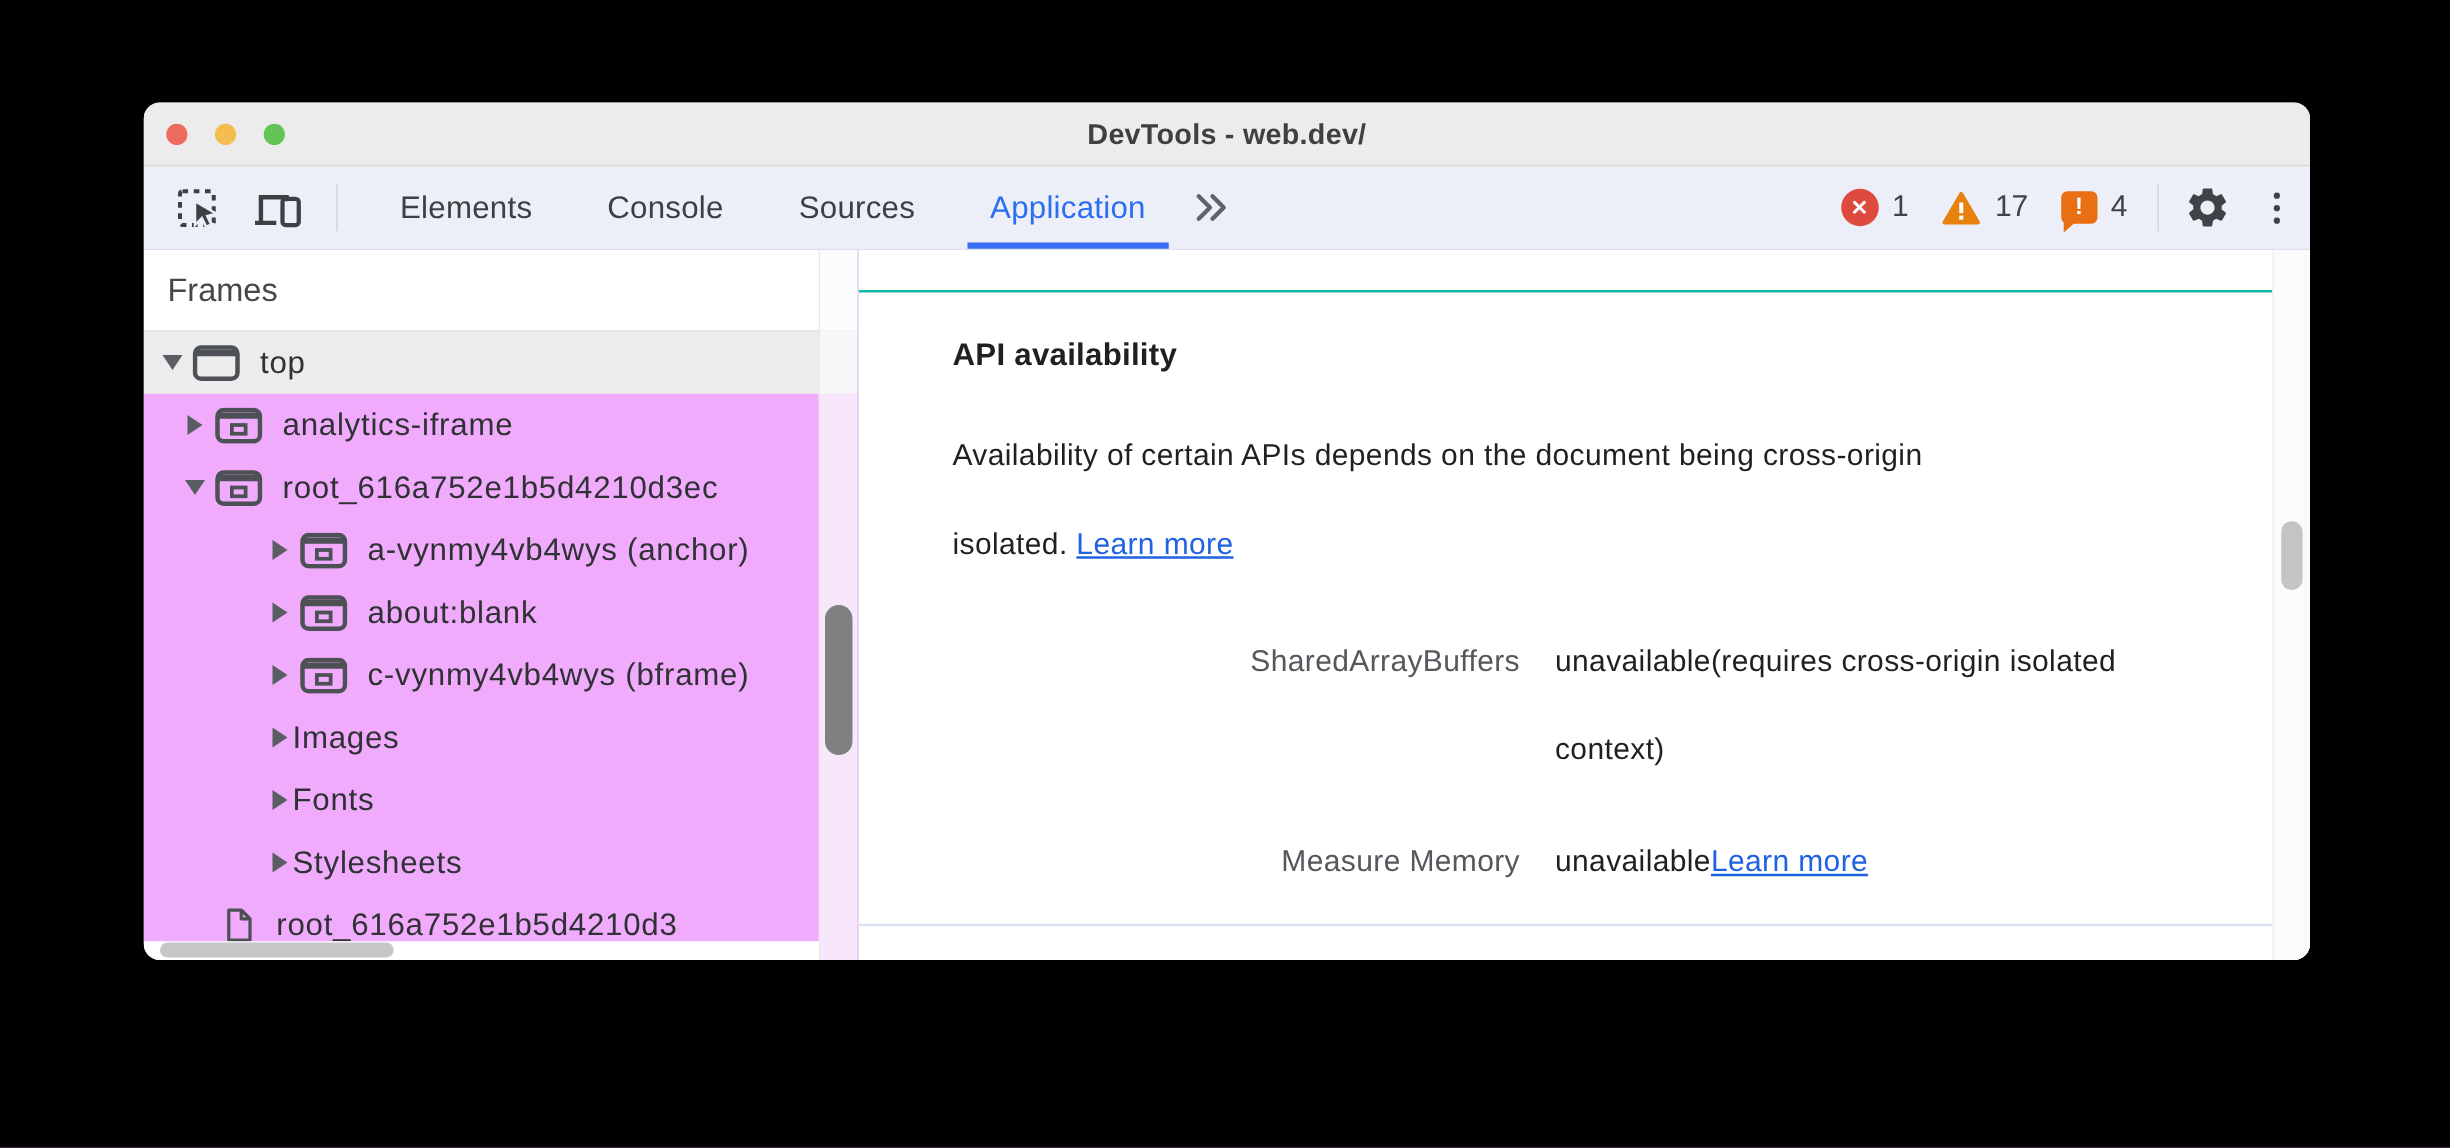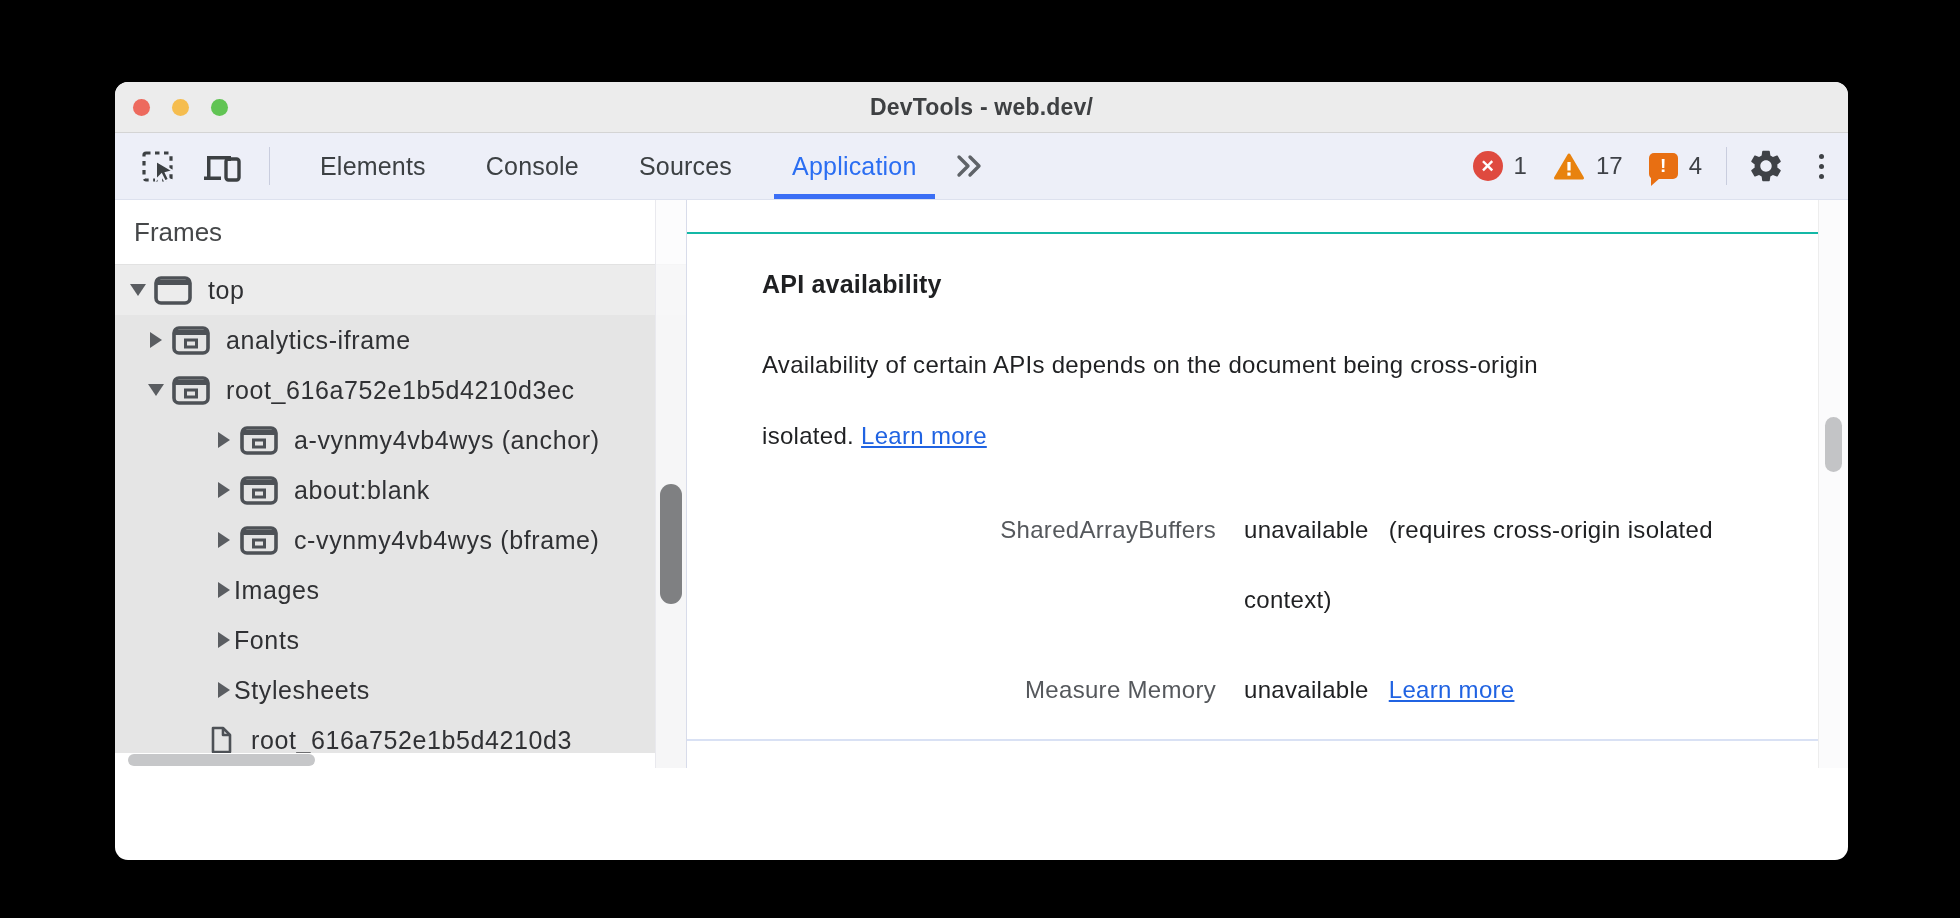--- a/index.html
+++ b/index.html
@@ -1,19 +1,19 @@
 <!DOCTYPE html>
 <html><head>
 <meta charset="utf-8">
 <style>
   * { margin:0; padding:0; box-sizing:border-box; }
   html,body { width:1960px; height:918px; background:#000; font-family:"Liberation Sans", sans-serif; overflow:hidden; }
 
   .window {
-    position:absolute; left:115px; top:82px; width:1733px; height:778px;
+    position:absolute; left:115px; top:82px; width:1733px; height:686px;
     background:#fff; border-radius:13px; overflow:hidden;
     box-shadow:0 24px 70px rgba(0,0,0,0.65);
   }
 
   
   .titlebar {
     position:relative; height:51px; background:#ececec;
     border-bottom:1px solid #d4d4d4;
     display:flex; align-items:center; justify-content:center;
   }
@@ -56,41 +56,41 @@
     color:#fff; font-size:19px; font-weight:bold; display:flex; align-items:center; justify-content:center;
   }
   .issues-ico::after {
     content:""; position:absolute; left:2px; bottom:-7px;
     border-left:9px solid #e86f12; border-bottom:8px solid transparent;
   }
   .kebab { display:flex; flex-direction:column; gap:5px; margin-left:34px; cursor:pointer; }
   .kebab i { width:5px; height:5px; border-radius:50%; background:#3f4247; }
 
   
-  .main { position:relative; display:flex; height:568px; background:#e5e5e5;justify-content:center; }
+  .main { position:relative; display:flex; height:568px; background:#f0abfc;justify-content:center; }
 
   
   .left-panel { position:relative; width:572px; border-right:1px solid #d8dcea; overflow:hidden; }
   .panel-header {
     height:65px; display:flex; align-items:center; padding-left:19px;
     font-size:26px; color:#454749; border-bottom:1px solid #e2e2e2; background:#fff;
   }
   .tree { position:relative; }
   .tree-row { height:50px; display:flex; align-items:center; font-size:25px; letter-spacing:0.6px; color:#303134; cursor:pointer; white-space:nowrap; }
   .tree-row.selected { background:#ececec; }
   .twisty { width:14px; display:flex; justify-content:center; flex:none; }
   .twisty.collapsed::before { content:""; border-left:12px solid #5a5d61; border-top:8px solid transparent; border-bottom:8px solid transparent; }
   .twisty.expanded::before  { content:""; border-top:12px solid #5a5d61; border-left:8px solid transparent; border-right:8px solid transparent; }
   .node-icon { display:flex; align-items:center; flex:none; margin-left:9px; }
   .tree-label { margin-left:16px; }
   .lvl0 { padding-left:16px; }
   .lvl1 { padding-left:34px; }
   .lvl2 { padding-left:102px; }
   .group-row .tree-label { margin-left:3px; }
-  .doc-row { padding-left:86px; }
+  .doc-row { padding-left:56px; }
   .doc-row .tree-label { margin-left:19px; }
 
   
   .v-track {
     position:absolute; top:0; right:0; bottom:0; width:31px;
     background:rgba(251,251,252,0.75); border-left:1px solid #e9e9ee;
   }
   .v-thumb-left { position:absolute; left:4px; top:284px; width:22px; height:120px; border-radius:11px; background:#7f8082; }
   .h-strip { position:absolute; left:0; bottom:0; height:15px; width:541px; background:#fff; }
   .h-thumb { position:absolute; left:13px; bottom:2px; width:187px; height:12px; border-radius:6px; background:#c6c7c9; }
@@ -103,21 +103,21 @@
     width:1131px; padding:36px 0 0 75px;
   }
   .section-title { font-size:25px; font-weight:bold; color:#1f2022; letter-spacing:0.2px; }
   .section-desc { margin-top:30px; font-size:24px; line-height:71px; color:#1f2022; letter-spacing:0.3px; }
   a.link { color:#2063e2; text-decoration:underline; cursor:pointer; }
   .report-table { margin-top:24px; }
   .report-row { display:grid; grid-template-columns:454px 490px; column-gap:28px; font-size:24px; line-height:70px; letter-spacing:0.3px; }
   .report-row + .report-row { margin-top:20px; }
   .report-label { text-align:right; color:#55585c; }
   .report-value { color:#1f2022; }
-  .report-value .status { margin-right:20px; }
+  .report-value .status { }
   .report-value a.link { margin-left:0px; }
   .v-track-right {
     position:absolute; top:0; right:0; bottom:0; width:30px;
     background:#fbfbfc; border-left:1px solid #ededed;
   }
   .v-thumb-right { position:absolute; left:6px; top:217px; width:17px; height:55px; border-radius:9px; background:#c3c4c6; }
 
   svg { display:block; }
 </style>
 </head>

